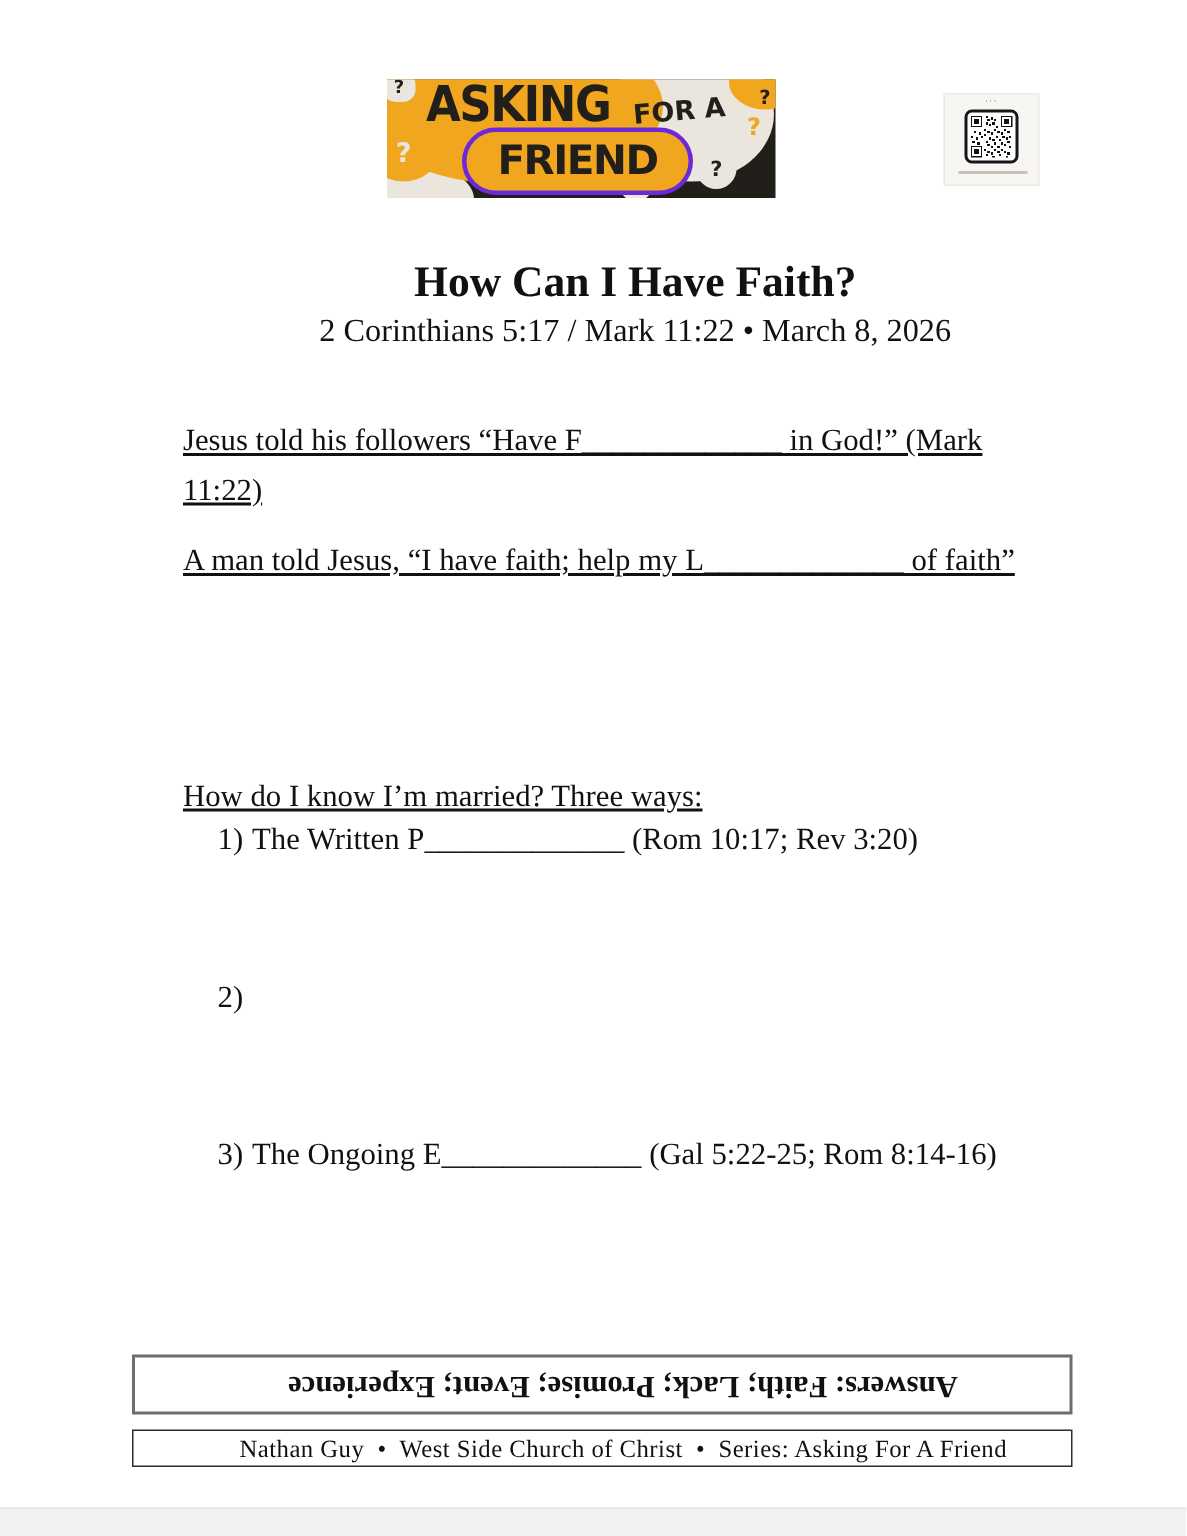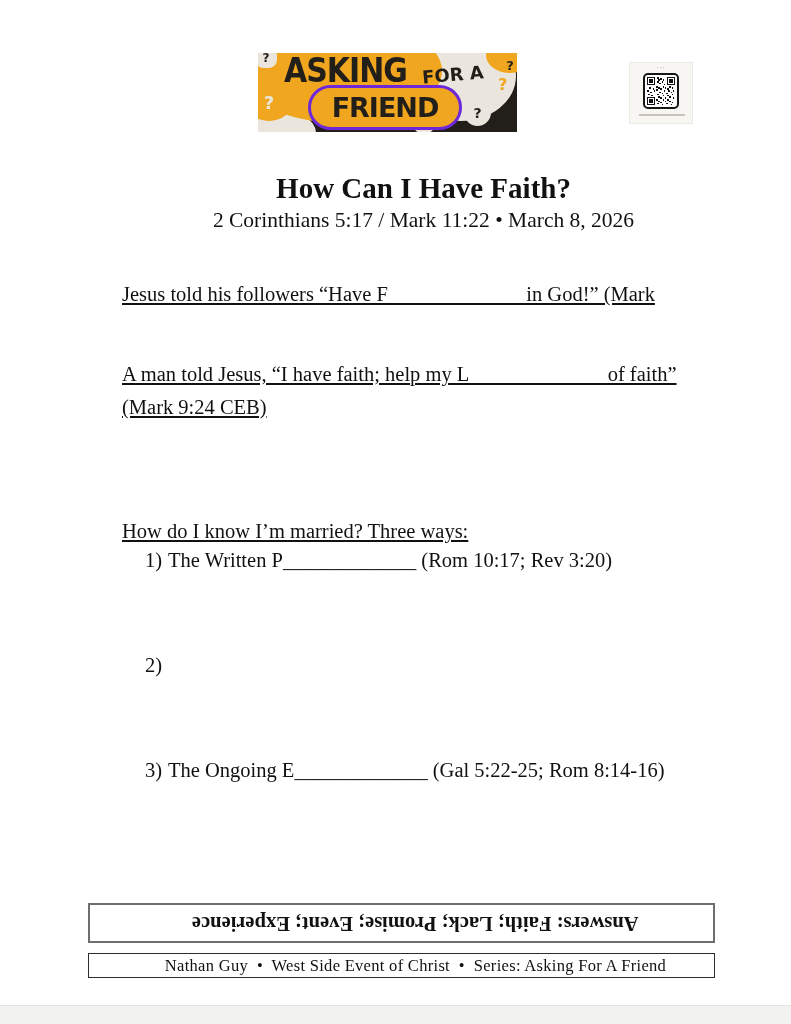--- a/index.html
+++ b/index.html
@@ -157,25 +157,25 @@
         </svg>
     </div>
     <div class="qr-caption"></div>
   </div>
 
   <div class="abs doc-title">How Can I Have Faith?</div>
   <div class="abs doc-subtitle">2 Corinthians 5:17 / Mark 11:22 • March 8, 2026</div>
 
   <div class="abs para p1">
     <div>Jesus told his followers “Have F_____________ in God!” (Mark</div>
+    <div>11:22)</div>
   </div>
 
   <div class="abs para p2">
     <div>A man told Jesus, “I have faith; help my L_____________ of faith”</div>
-    <div>(Mark 9:24 CEB)</div>
   </div>
 
   <div class="abs para q">How do I know I’m married? Three ways:</div>
 
   <div class="abs list-item li-1">
     <span class="li-num">1)</span>
     <span>The Written P_____________ (Rom 10:17; Rev 3:20)</span>
   </div>
   <div class="abs list-item li-2">
     <span class="li-num">2)</span>
@@ -183,18 +183,18 @@
   <div class="abs list-item li-3">
     <span class="li-num">3)</span>
     <span>The Ongoing E_____________ (Gal 5:22-25; Rom 8:14-16)</span>
   </div>
 
   <div class="abs answers-box">
     <span class="answers-text">Answers: Faith; Lack; Promise; Event; Experience</span>
   </div>
 
   <div class="abs footer-box">
-    <span class="footer-text">Nathan Guy  •  West Side Event of Christ  •  Series: Asking For A Friend</span>
+    <span class="footer-text">Nathan Guy  •  West Side Church of Christ  •  Series: Asking For A Friend</span>
   </div>
 
   <div class="abs page-edge"></div>
 
 </div>
 
 </body></html>

